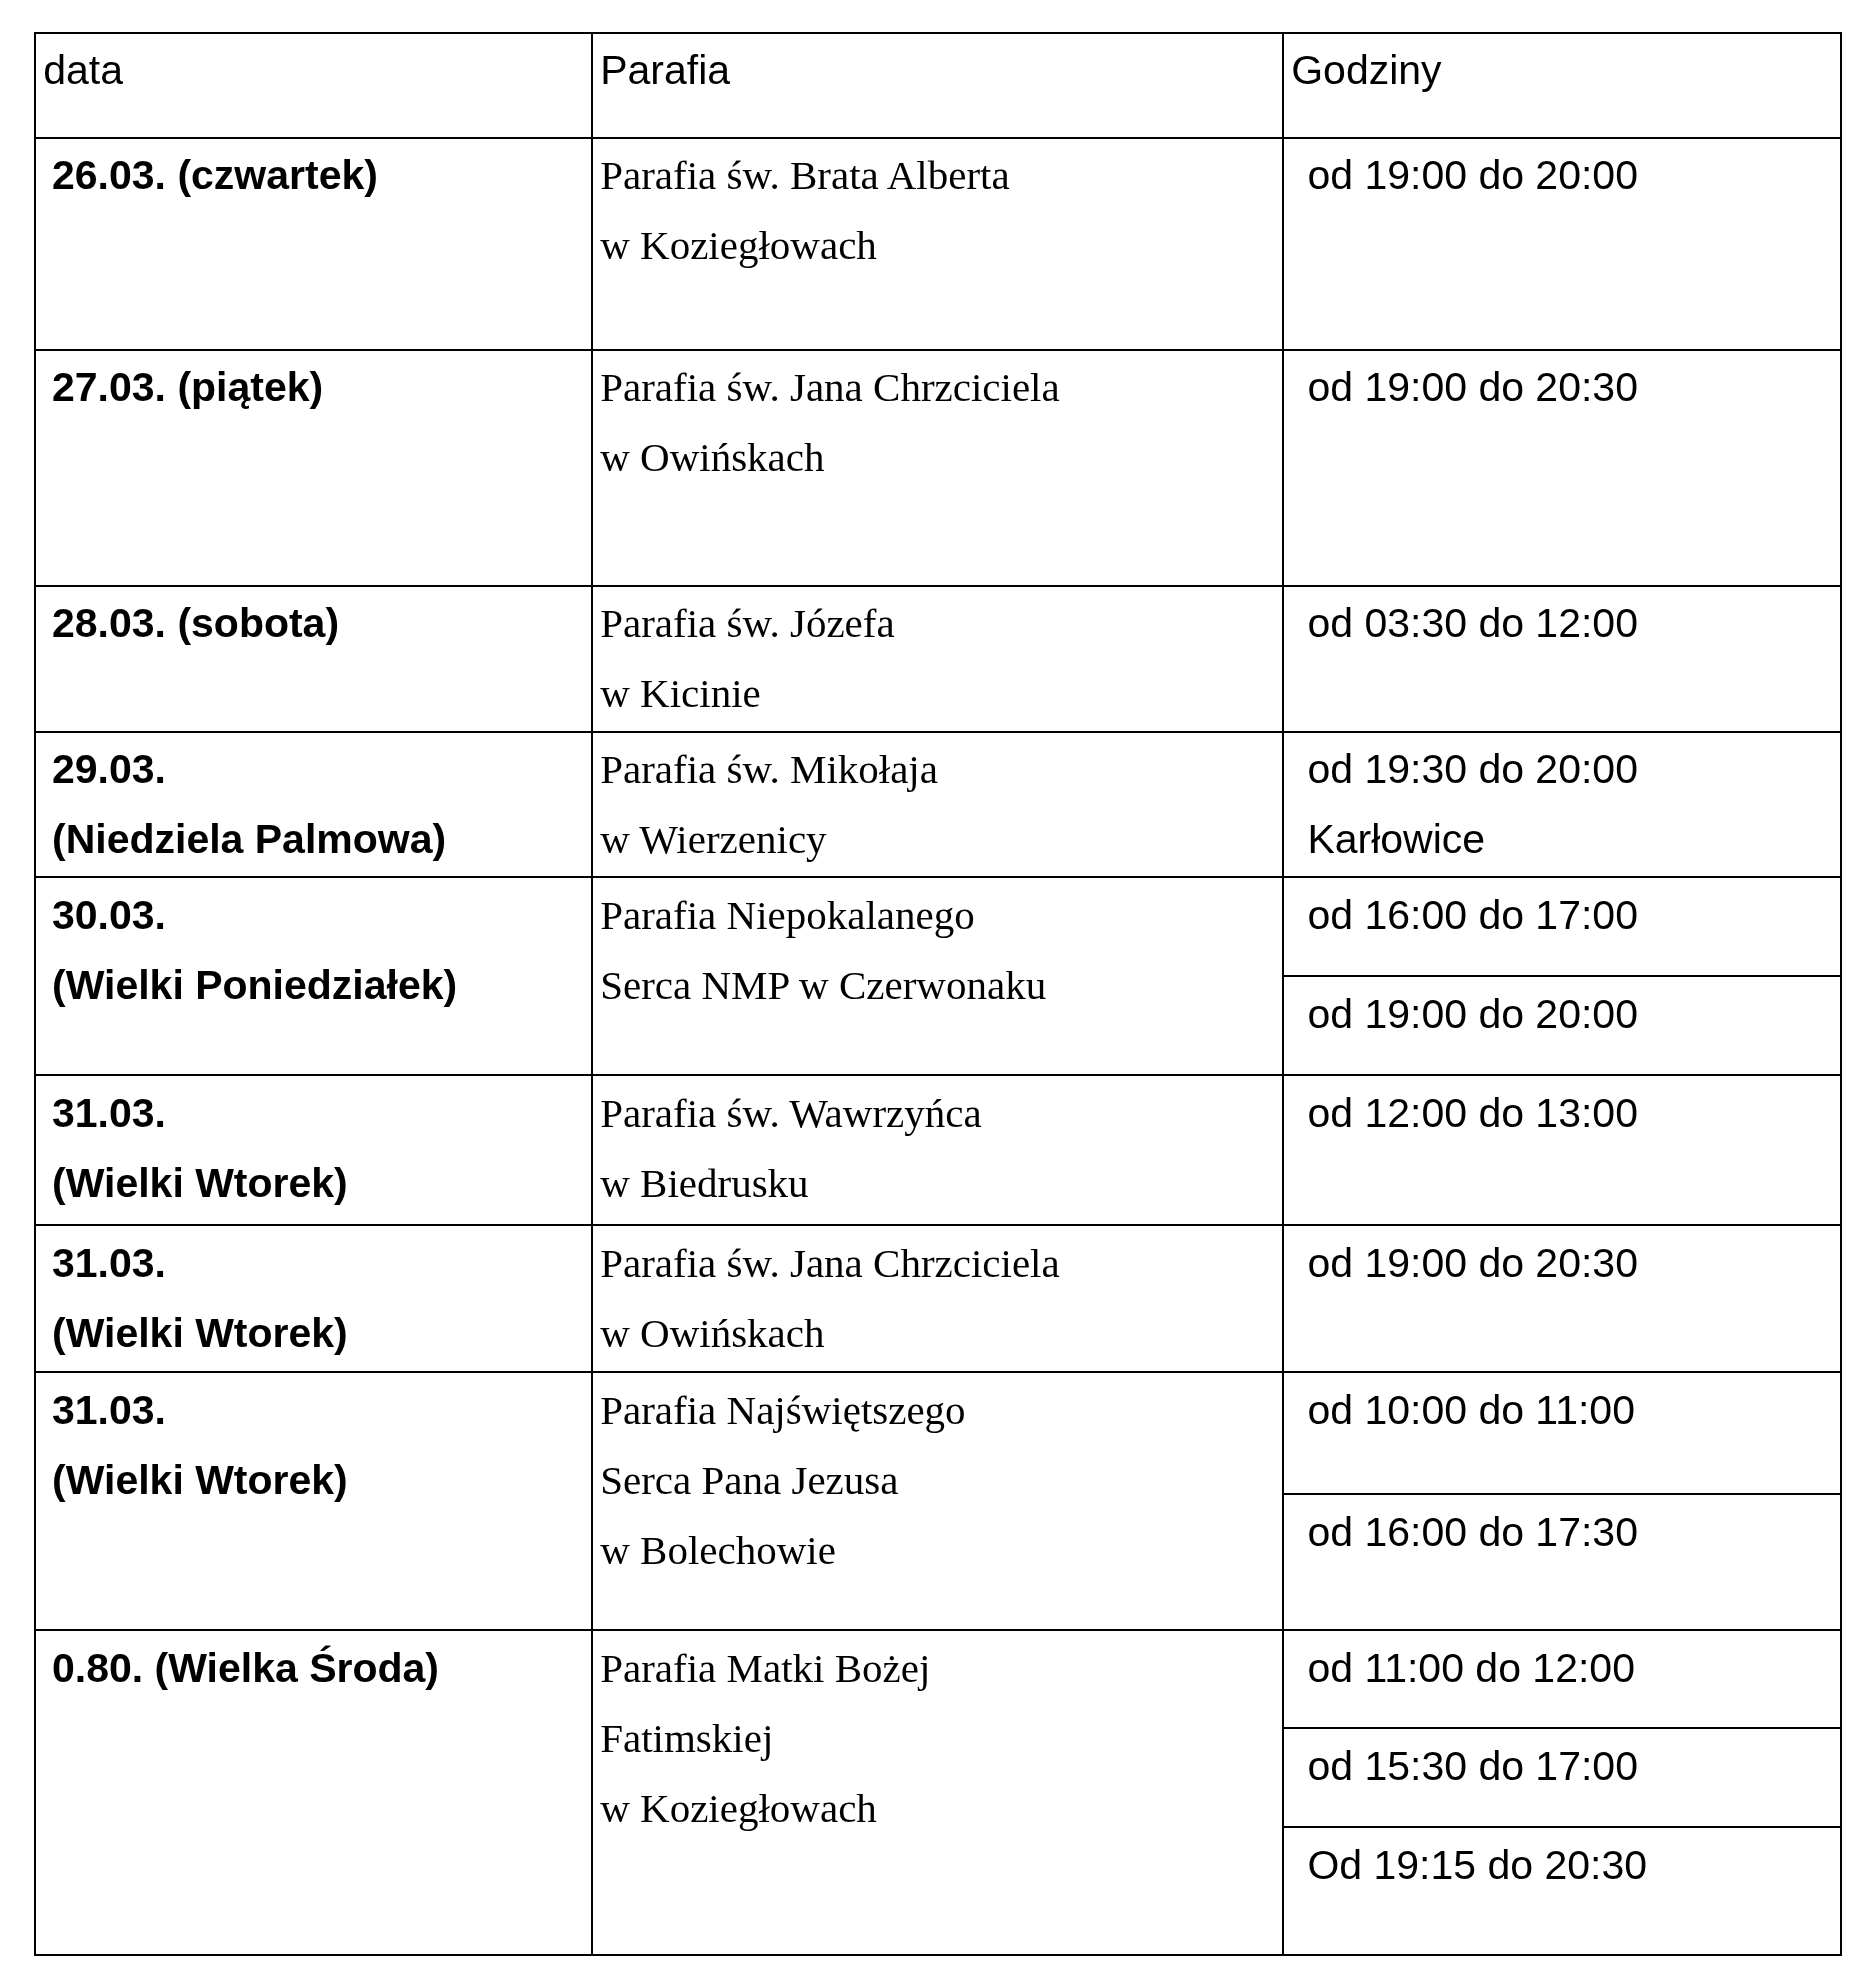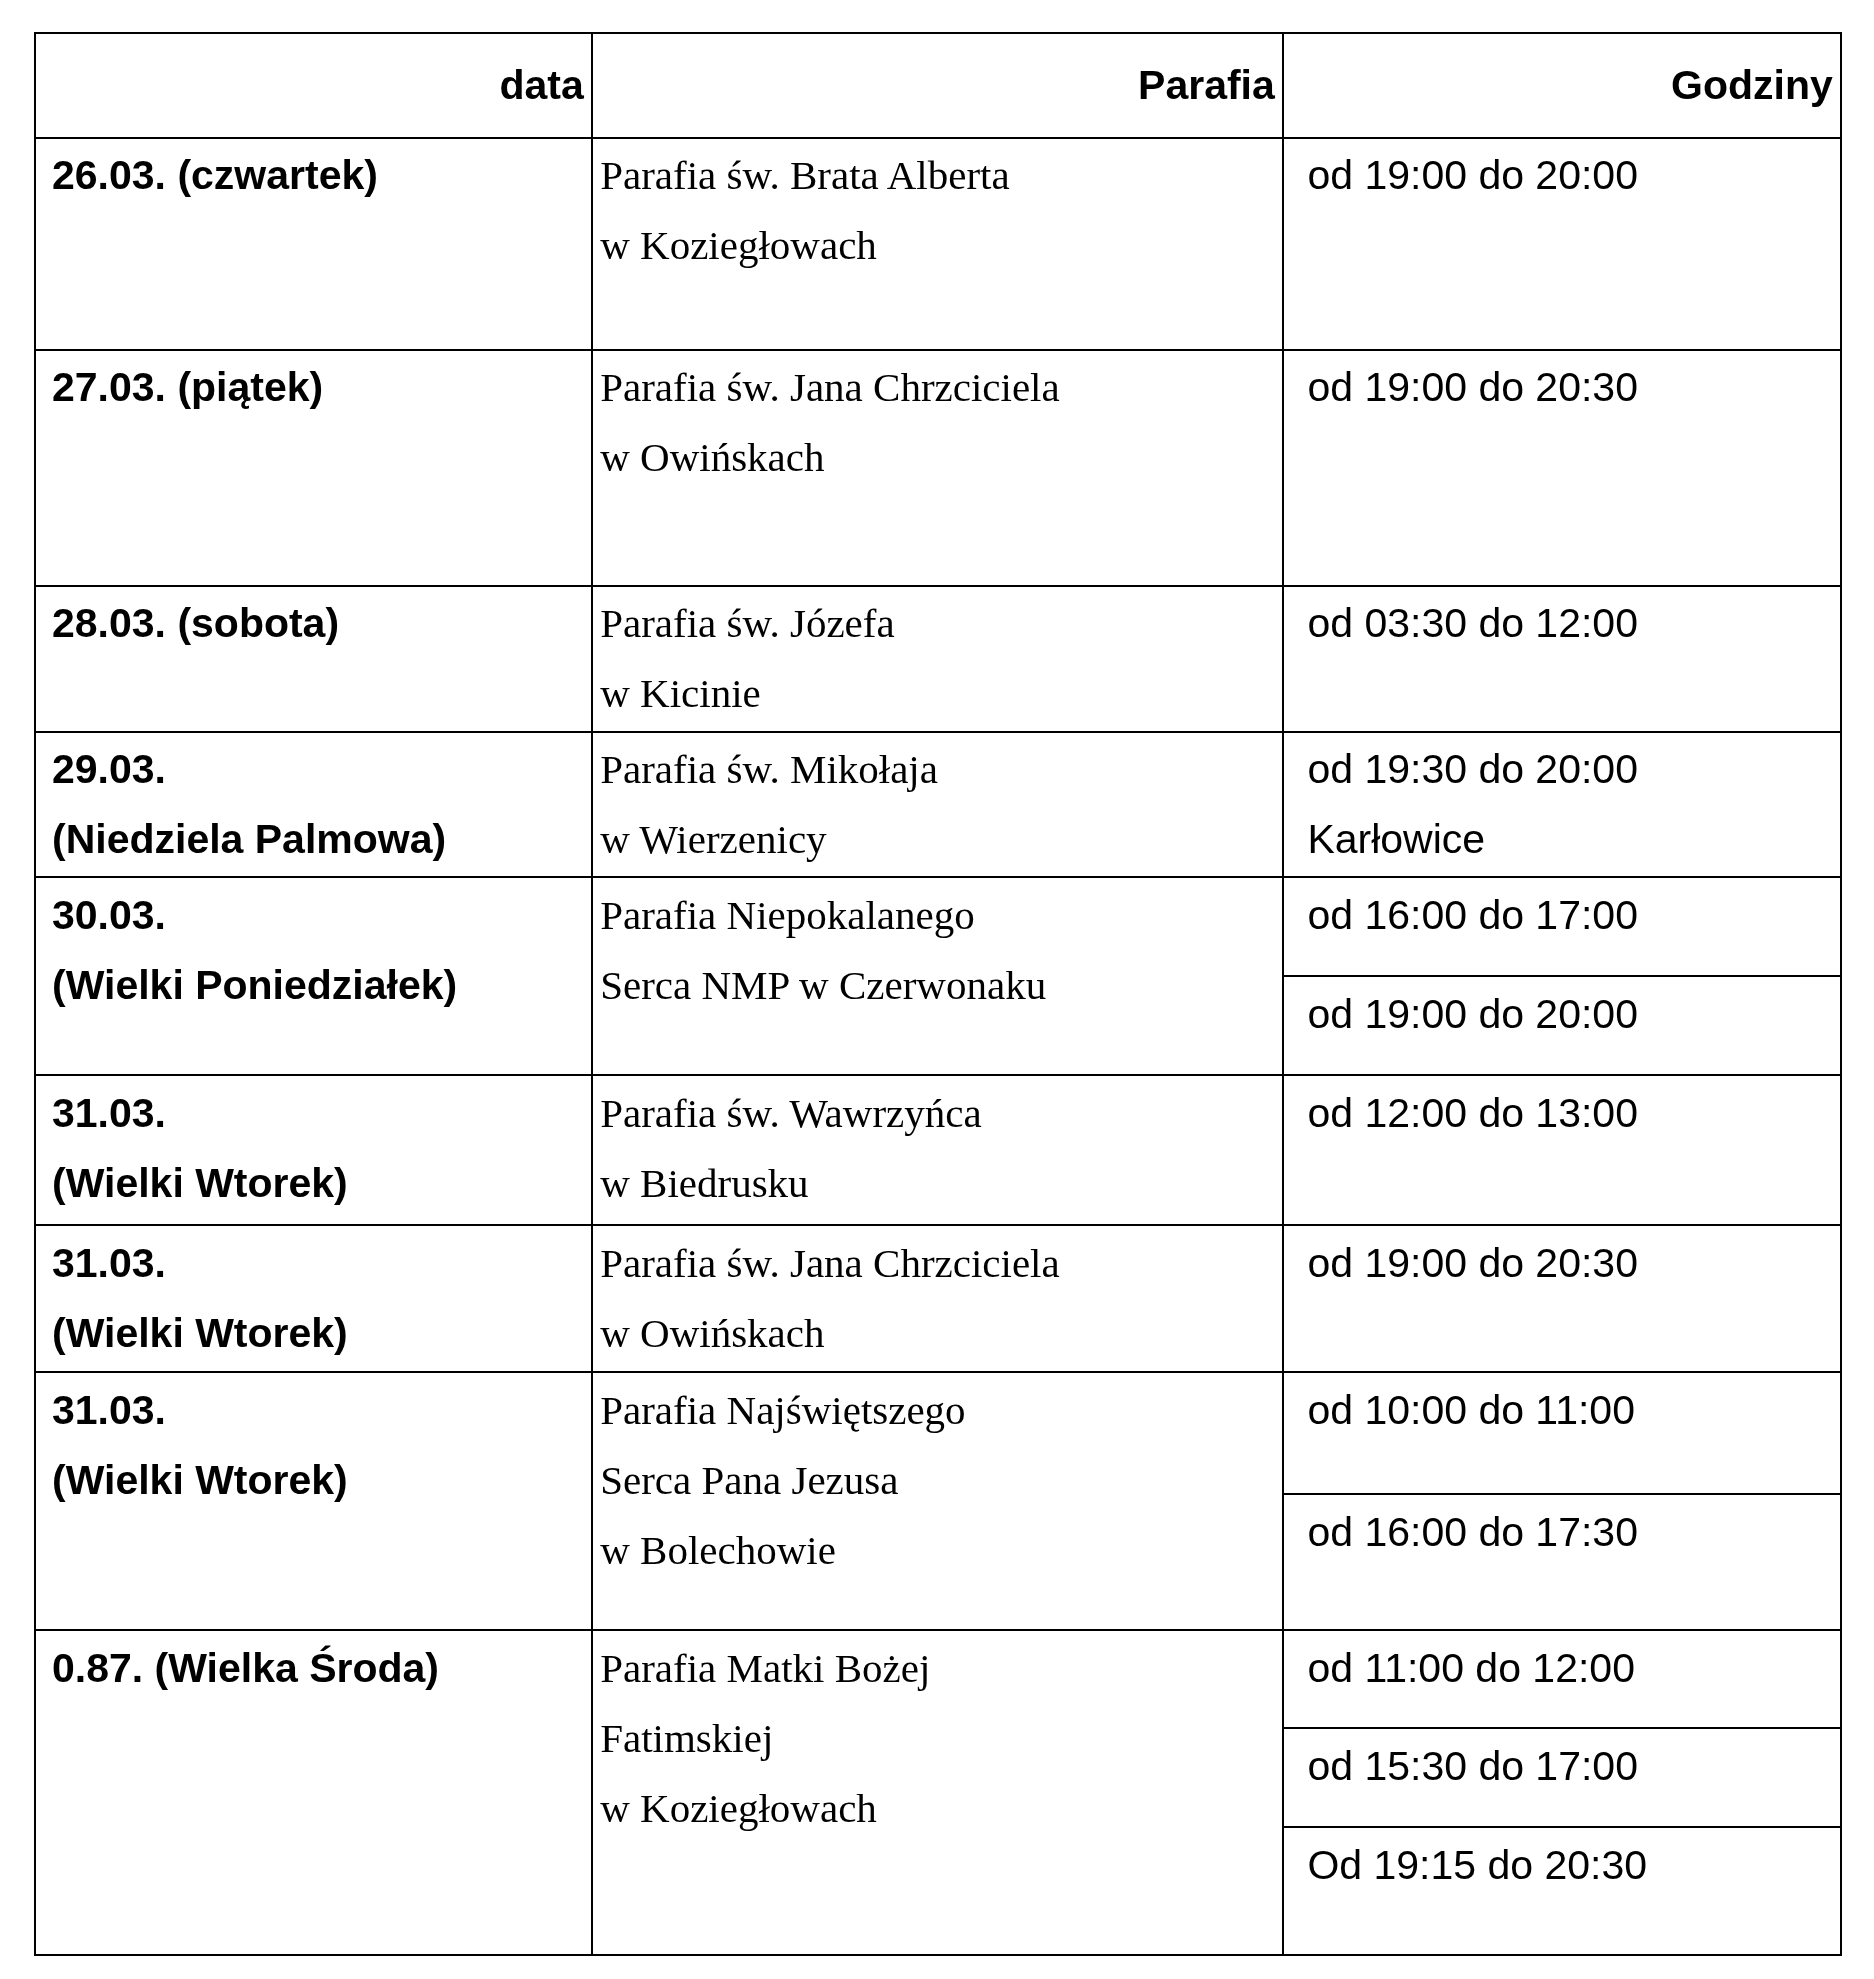--- a/index.html
+++ b/index.html
@@ -27,23 +27,23 @@
     border: 2.7px solid #000000;
     font-size: 41px;
     line-height: 70px;
     white-space: pre-line;
     vertical-align: top;
     padding: 1.8px 7.2px;
     box-sizing: border-box;
     overflow: hidden;
   }
   .schedule th {
-    font-weight: bold;
-    text-align: right;
-    padding-top: 16px;
+    font-weight: normal;
+    text-align: left;
+    padding-top: 1px;
   }
   td.c-date   { text-align: left;  padding-left: 16px; font-weight: bold; }
   td.c-parish { text-align: left; font-family: Liberation Serif, serif; }
   td.c-hours  { text-align: left;  padding-left: 23.4px; }
   .vmid { vertical-align: middle; margin-left: 8px; }
 </style>
 </head>
 <body>
 
 <div class="page">
@@ -123,21 +123,21 @@
       <td class="c-parish" rowspan="2">Parafia Najświętszego
 Serca Pana Jezusa
 w Bolechowie</td>
       <td class="c-hours vmid">od 10:00 do 11:00</td>
     </tr>
     <tr style="height:136px">
       <td class="c-hours vmid">od 16:00 do 17:30</td>
     </tr>
 
     <tr style="height:98px">
-      <td class="c-date vmid" rowspan="3">0.87. (Wielka Środa)</td>
+      <td class="c-date vmid" rowspan="3">0.80. (Wielka Środa)</td>
       <td class="c-parish vmid" rowspan="3">Parafia Matki Bożej
 Fatimskiej
 w Koziegłowach</td>
       <td class="c-hours vmid">od 11:00 do 12:00</td>
     </tr>
     <tr style="height:99px">
       <td class="c-hours vmid">od 15:30 do 17:00</td>
     </tr>
     <tr style="height:128px">
       <td class="c-hours vmid">Od 19:15 do 20:30</td>

